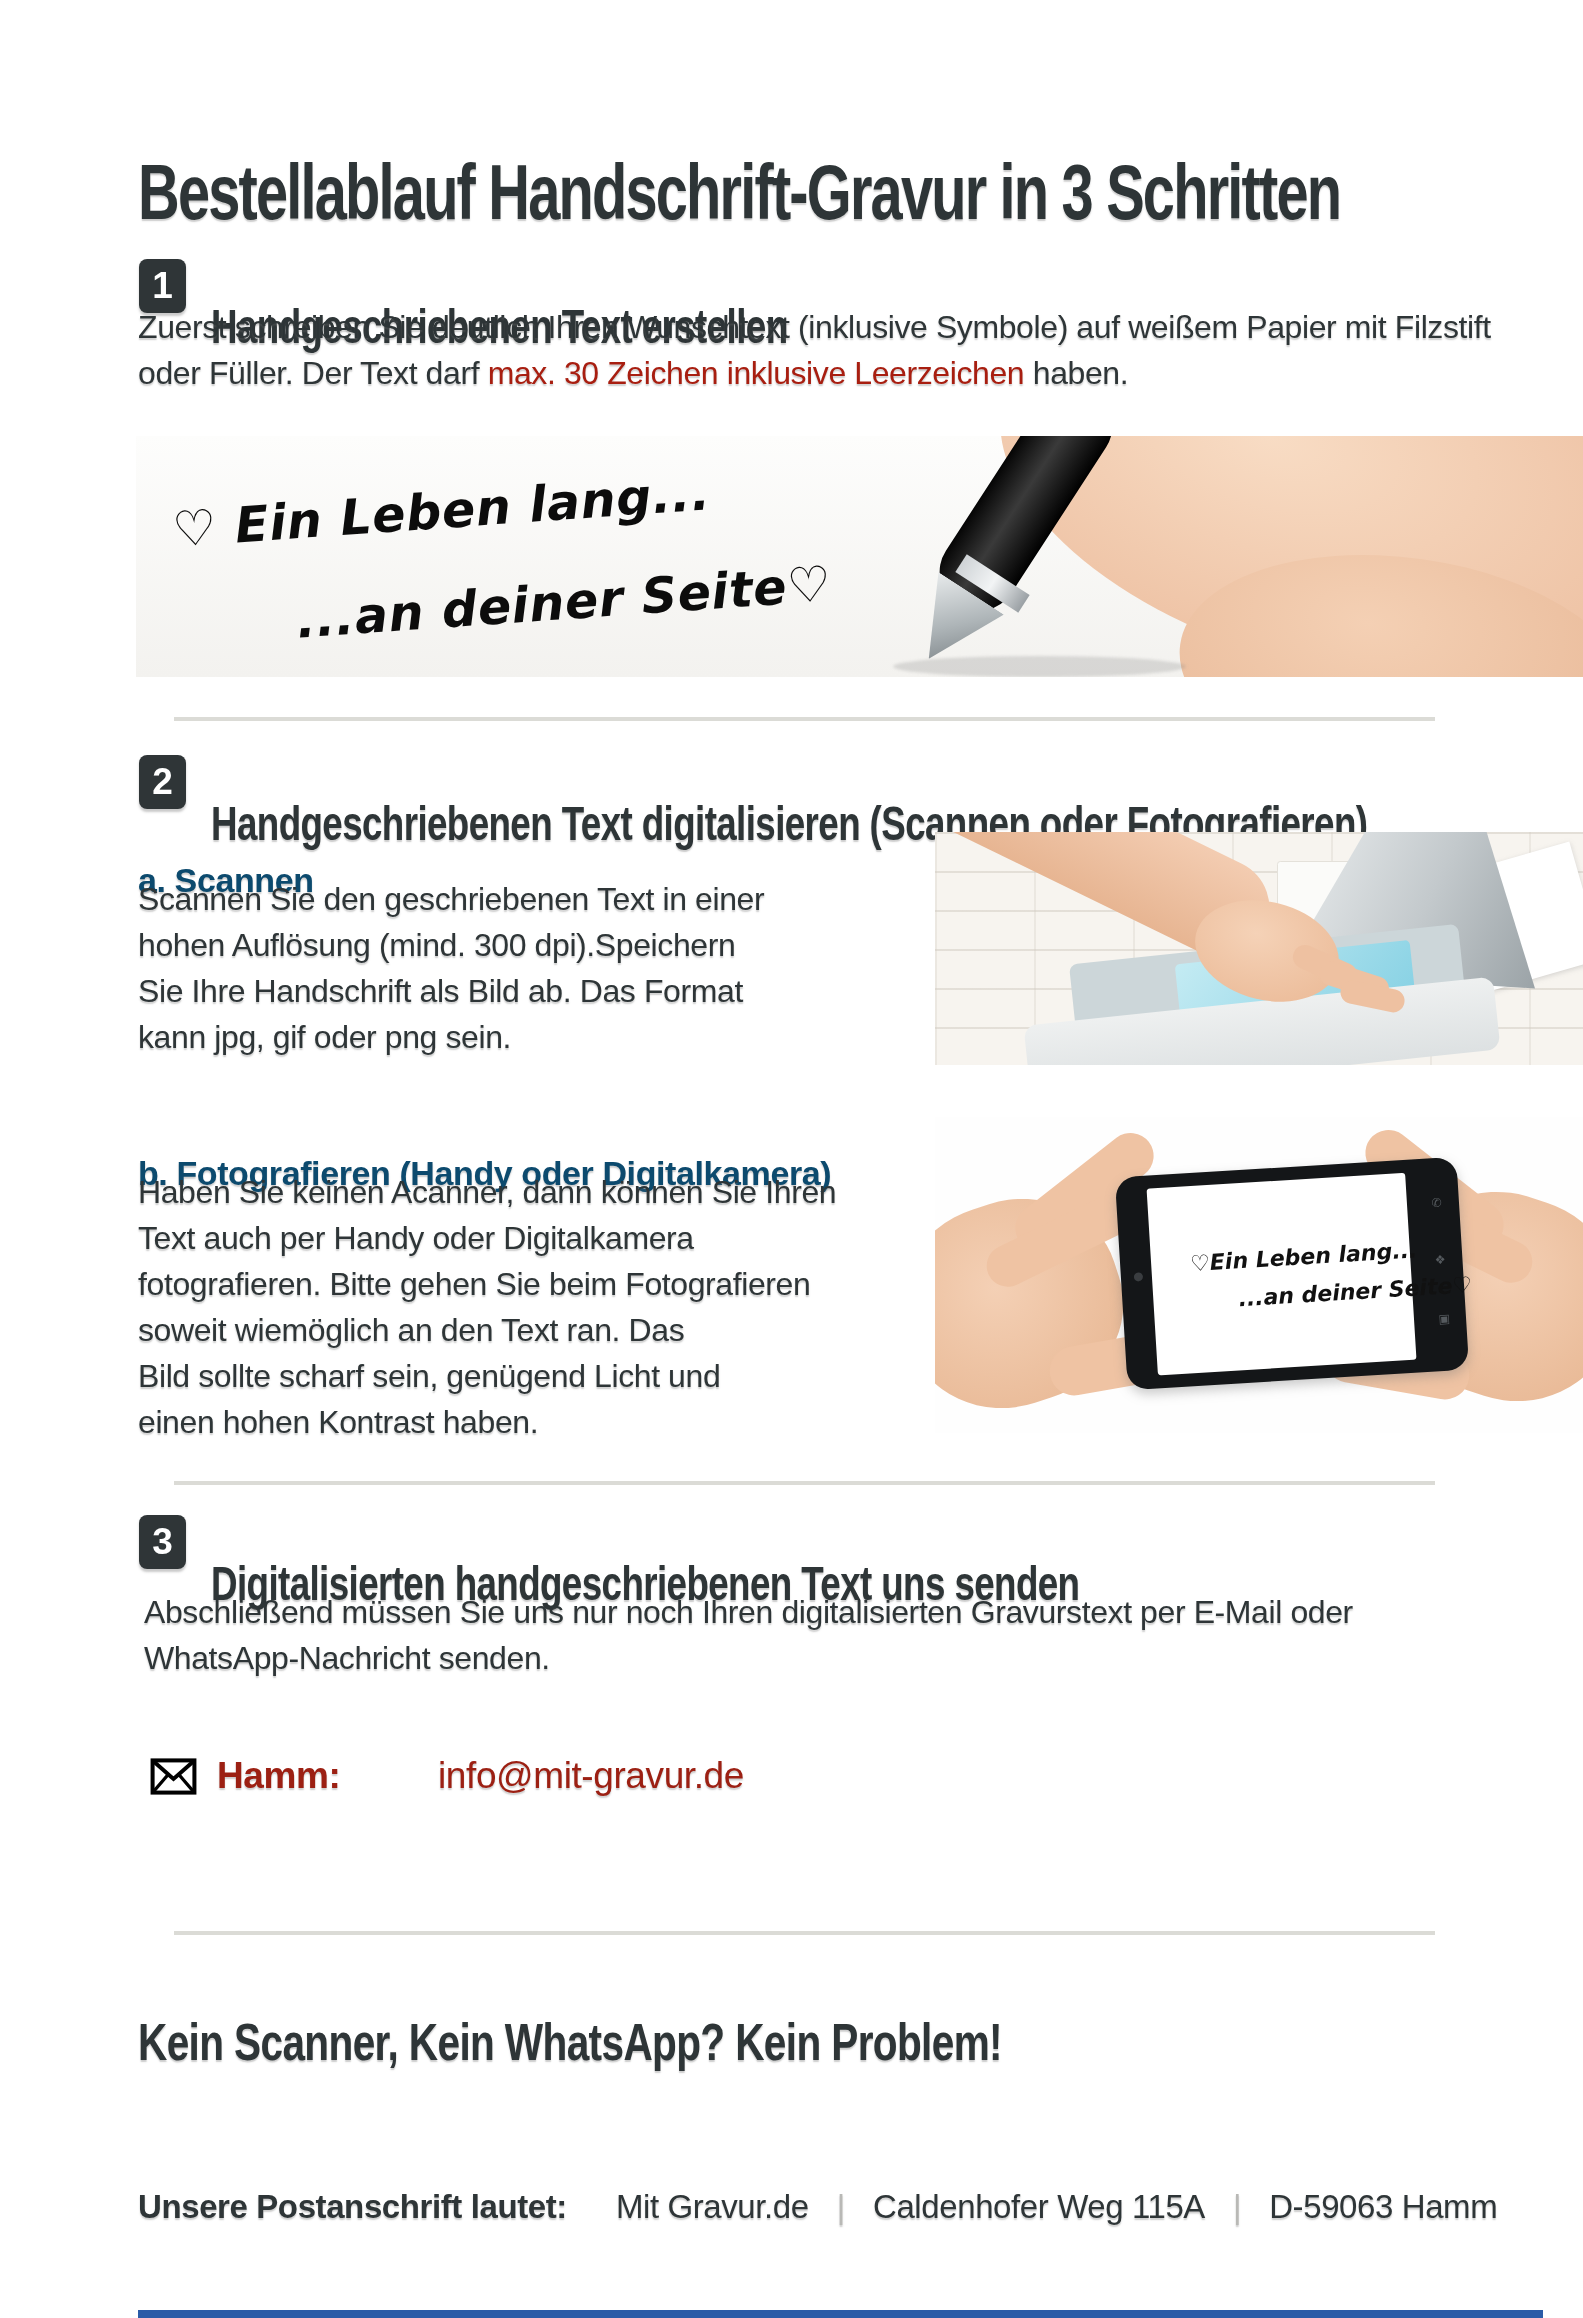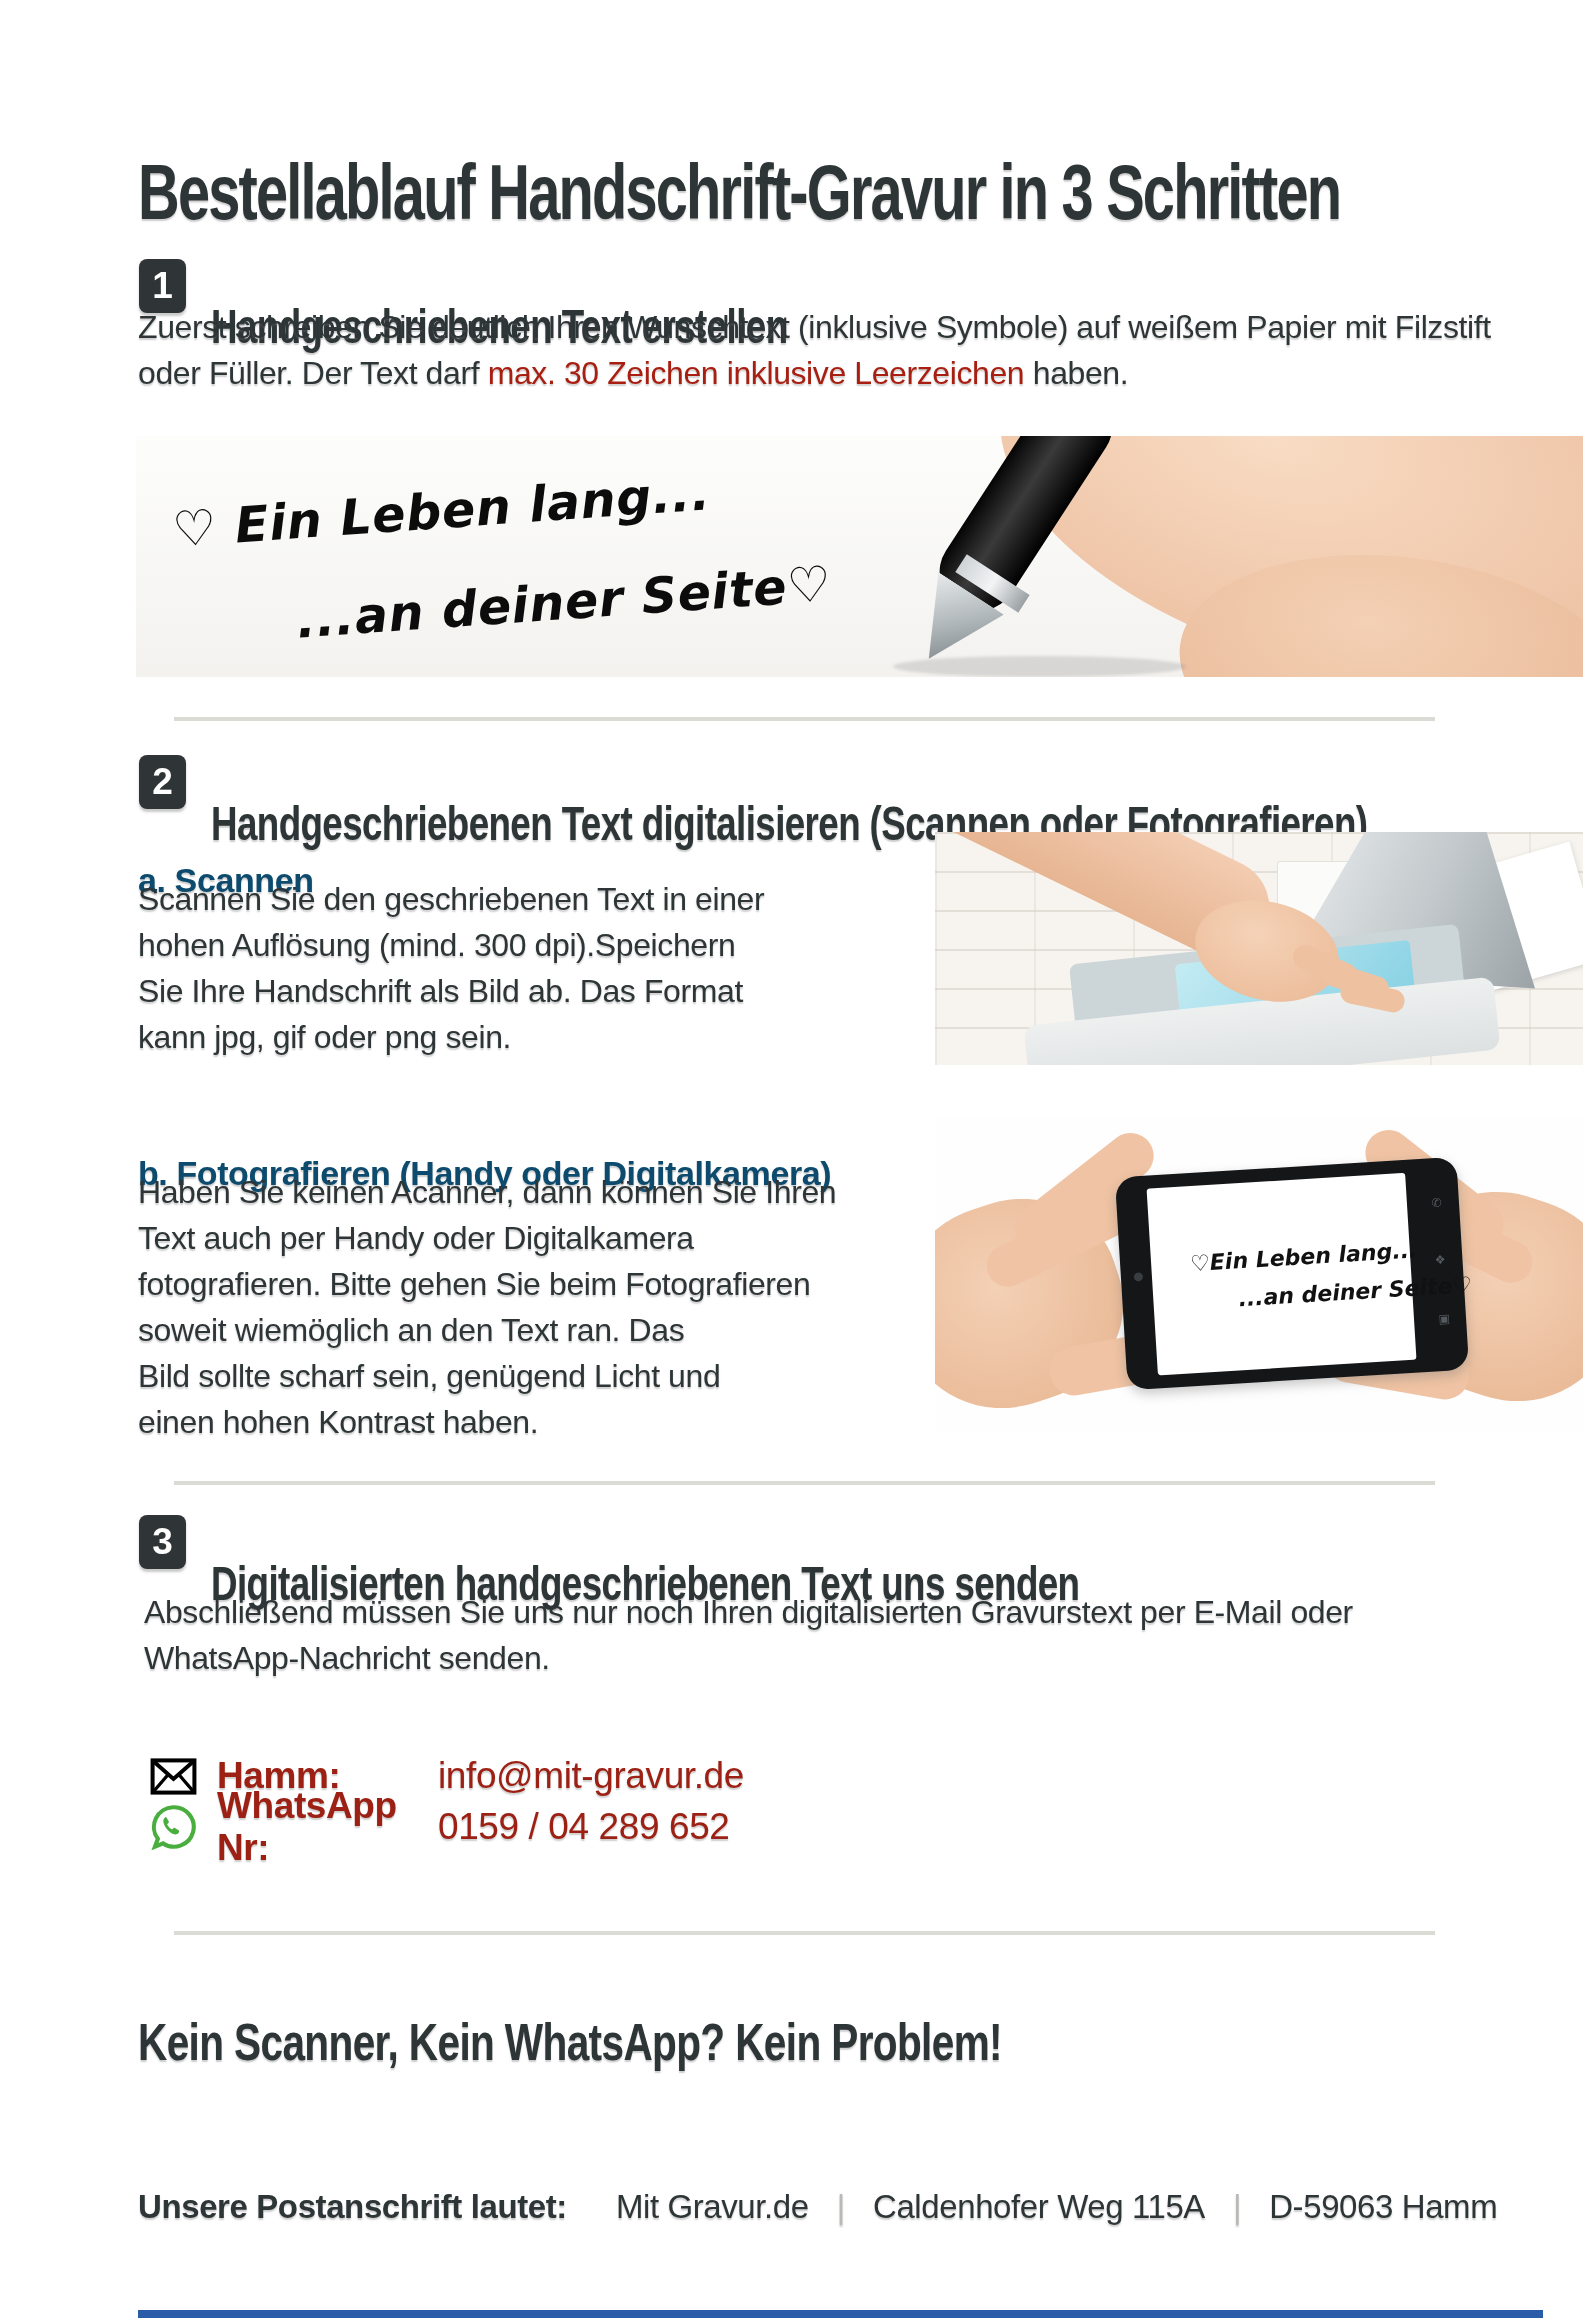--- a/index.html
+++ b/index.html
@@ -199,30 +199,20 @@
     <span class="contact-icon">
       <svg width="47" height="37" viewBox="0 0 58 46">
           <rect x="3" y="3" width="52" height="40" fill="none" stroke="#000000" stroke-width="5"></rect>
           <path d="M3 3 L29 26 L55 3" fill="none" stroke="#000000" stroke-width="5"></path>
           <path d="M3 43 L22 21 M55 43 L36 21" fill="none" stroke="#000000" stroke-width="4"></path>
         </svg>
     </span>
     <span class="contact-label shadowed">Hamm:</span>
     <span class="contact-value shadowed">info@mit-gravur.de</span>
   </div>
-  <div class="contact-row" style="top:1802px;">
-    <span class="contact-icon">
-      <svg width="46" height="46" viewBox="0 0 56 56">
-        <path d="M28 4 a24 24 0 1 1 -12 44 l-10 4 3.6-9.6 A24 24 0 0 1 28 4z" fill="#ffffff" stroke="#4aae3f" stroke-width="5"></path>
-        <path d="M19 16 c-2 1-3.4 3.4-2.6 6.6 1.2 5 5.6 11 11 13.6 3.2 1.6 6 1 7.4-.8 1-1.4.8-3-.4-3.8l-3.6-2.2c-1-.6-2-.4-2.8.4l-1.2 1.2c-2.6-1.4-4.8-3.8-6-6.4l1.4-1.2c.8-.8 1-1.8.4-2.8l-2-3.4c-.6-1.2-1.6-1.4-2.6-1.2z" fill="#4aae3f"></path>
-      </svg>
-    </span>
-    <span class="contact-label shadowed">WhatsApp Nr:</span>
-    <span class="contact-value shadowed">0159 / 04 289 652</span>
-  </div>
 
   <div class="divider" style="top:1931px;"></div>
 
   <h2 class="kein-heading shadowed">Kein Scanner, Kein WhatsApp? Kein Problem!</h2>
 
   <div class="address-row shadowed">
     <span class="address-label">Unsere Postanschrift lautet:</span>
     <span>Mit Gravur.de</span>
     <span class="address-sep">|</span>
     <span>Caldenhofer Weg 115A</span>

